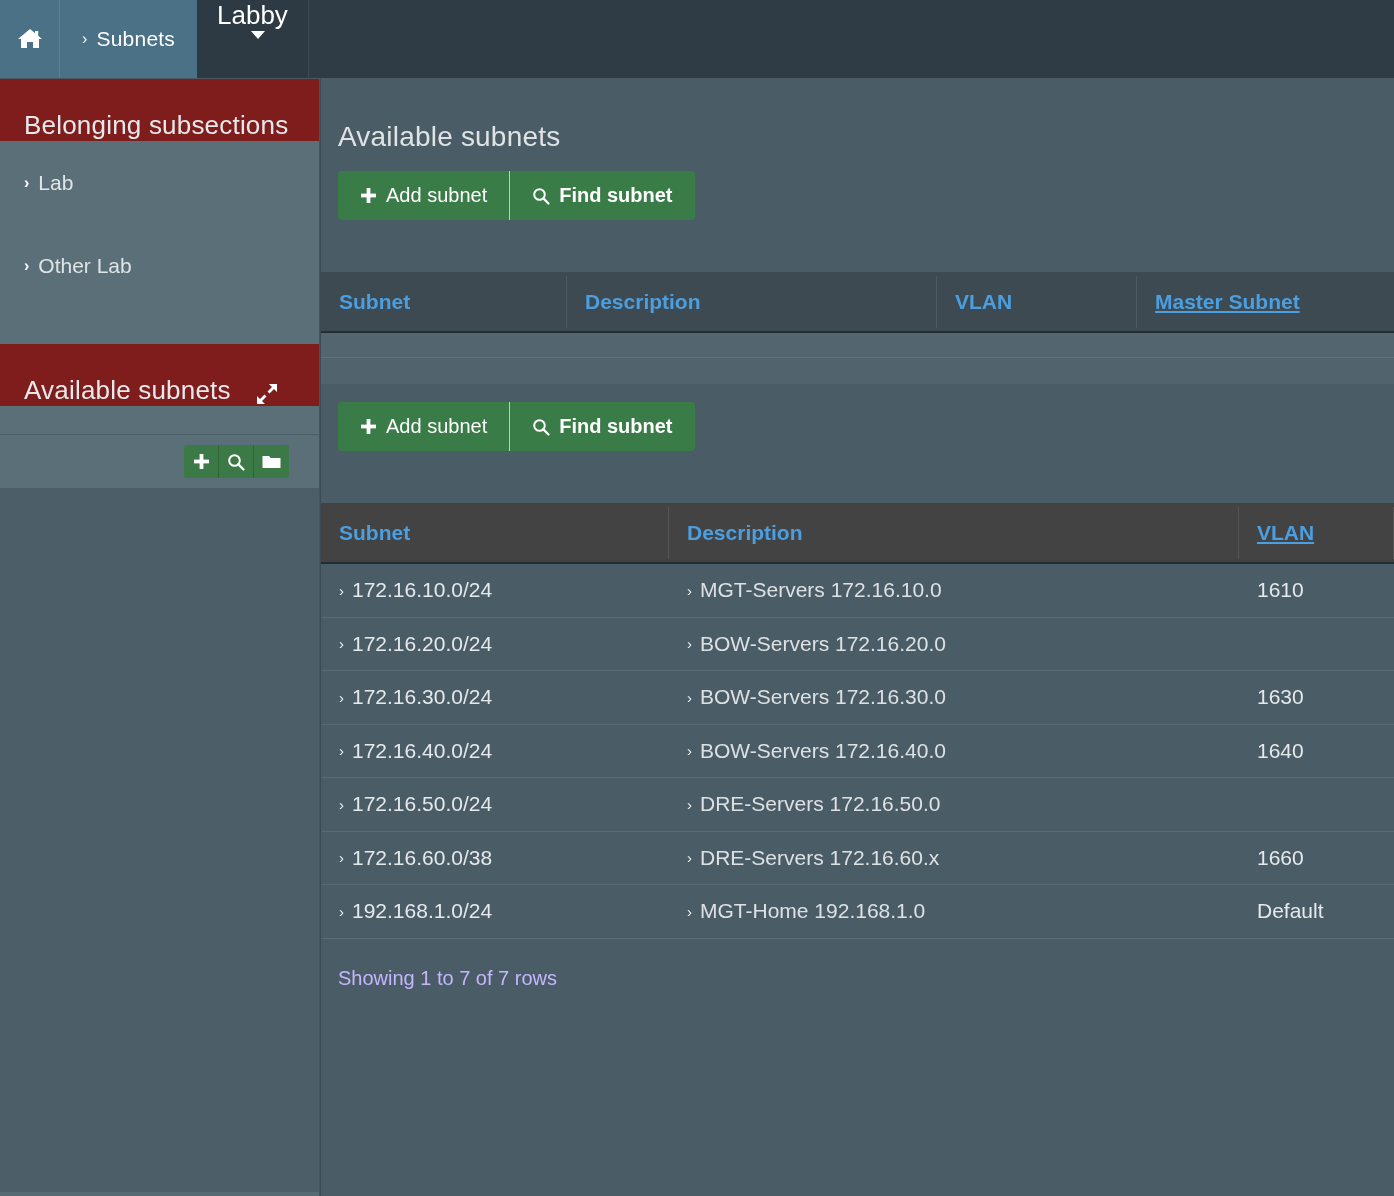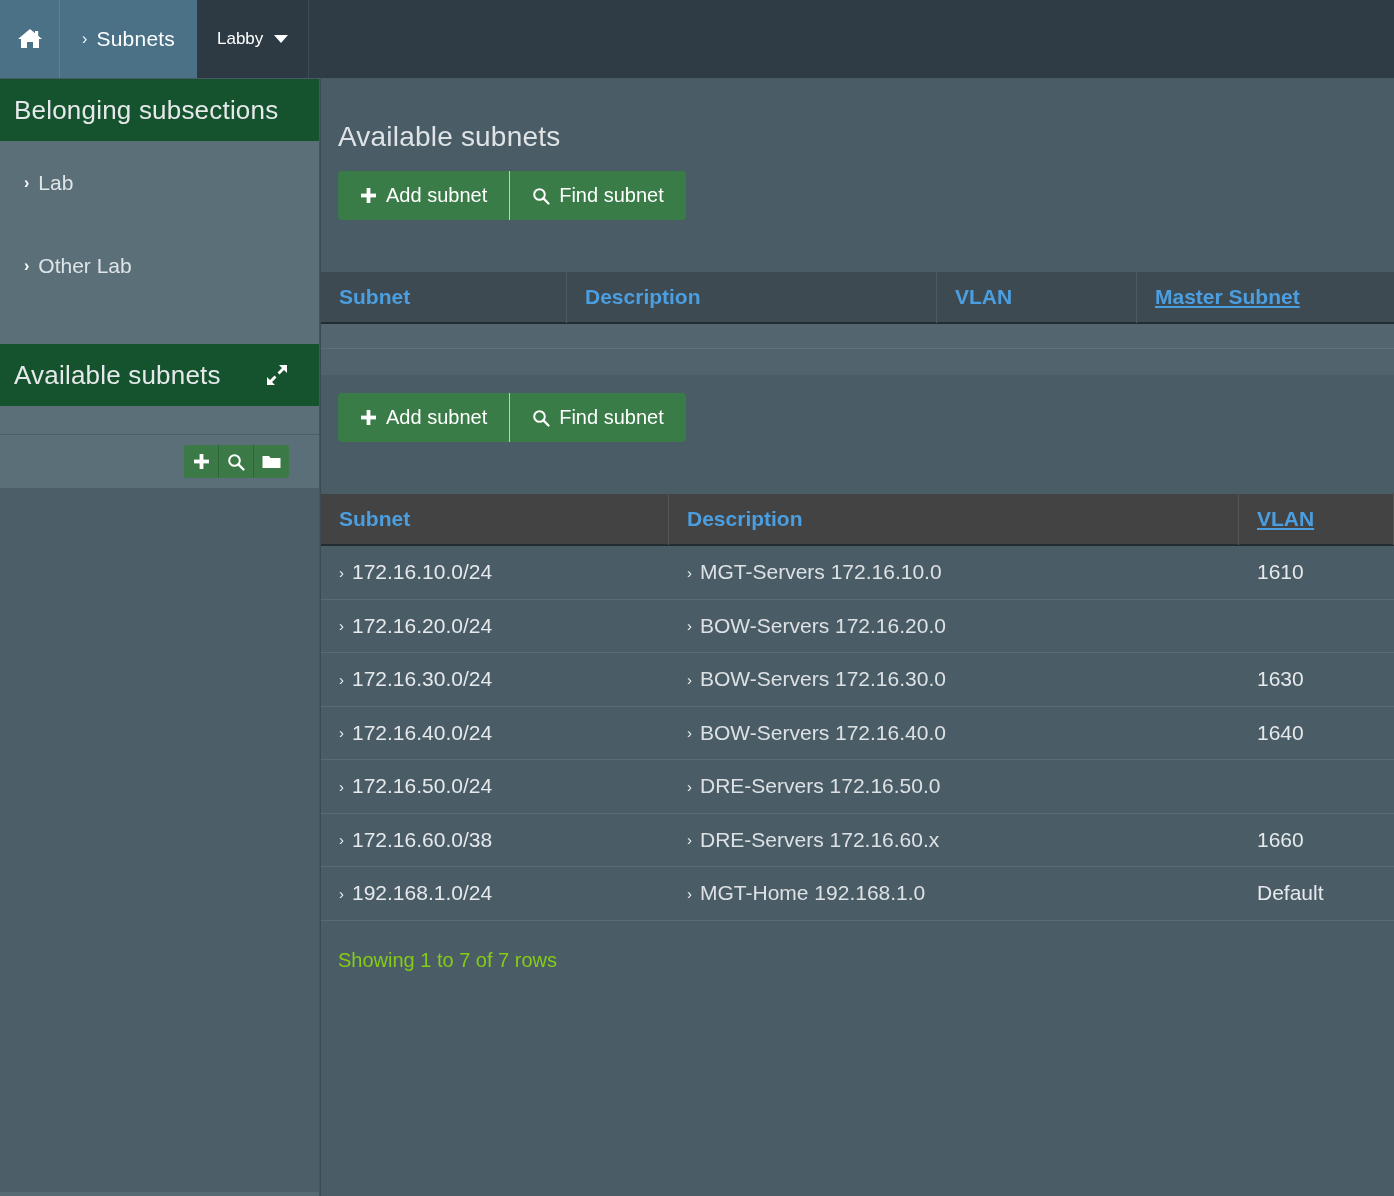--- a/index.html
+++ b/index.html
@@ -44,23 +44,24 @@
     font-size: 21px;
     color: #ffffff;
     letter-spacing: .2px;
   }
   .nav-crumb .chev { font-size: 16px; margin-right: 9px; opacity: .95; }
   .nav-dropdown {
     background: #2d3a43;
     display: flex;
     align-items: center;
     padding: 0 20px;
-    font-size: 17px;
+    font-size: 26px;
     color: #ffffff;
     border-right: 1px solid #3c4a53;
+    flex-direction: column;
   }
   .caret {
     display: inline-block;
     margin-left: 11px;
     width: 0; height: 0;
     border-left: 7px solid transparent;
     border-right: 7px solid transparent;
     border-top: 8px solid #ffffff;
   }
   .nav-rest { flex: 1; }
@@ -68,25 +69,25 @@
   
   .sidebar {
     position: absolute;
     top: 79px; left: 0;
     width: 320px;
     height: 1117px;
     background: #566a74;
     border-right: 1px solid #45555e;
   }
   .panel-head {
-    background: #14532d;
+    background: #7f1d1d;
     height: 62px;
     display: flex;
-    align-items: center;
-    padding: 0 14px;
+    align-items: flex-end;
+    padding: 0 24px;
     font-size: 26px;
     font-weight: 300;
     color: #e6e9eb;
     letter-spacing: .2px;
   }
   .panel-head .ph-title { flex: 1; }
   .panel-head .expand-ico { padding-right: 16px; display:flex; align-items:center; }
   .panel-body-1 { height: 203px; background: #5b6f79; }
   .side-link {
     display: flex;
@@ -148,28 +149,28 @@
     background: #3a7c47;
     color: #ffffff;
     font-size: 20px;
     padding: 13px 22px;
     display: flex;
     align-items: center;
     gap: 9px;
     border-right: 1px solid #86efac;
     white-space: nowrap;
   }
-  .btn-green:last-child { border-right: none; }
+  .btn-green:last-child { border-right: none; font-weight: bold; }
 
   
   .tbl { width: 1073px; margin-top: 52px; }
   .thead {
     background: #3d4a52;
     display: flex;
-    height: 52px;
+    height: 61px;
     align-items: center;
     border-bottom: 2px solid #222c33;
   }
   .thead.t2 { background: #434343; }
   .th {
     color: #4b9fe1;
     font-size: 21px;
     font-weight: bold;
     padding-left: 18px;
     height: 52px;
@@ -205,21 +206,21 @@
     border-bottom: 1px solid #5a6b74;
     font-size: 21px;
     color: #e6e9eb;
   }
   .trow .td { padding-left: 18px; height: 53.5px; display: flex; align-items: center; }
   .td .chev { font-size: 15px; margin-right: 8px; color: #eef1f2; }
   .td.c2-desc { color: #dde1e4; }
 
   .showing {
     font-size: 20px;
-    color: #84cc16;
+    color: #c4b5fd;
     padding: 28px 4px 0 17px;
   }
 
   svg { display: block; }
 </style>
 </head>
 <body>
 
 <div class="navbar">
   <div class="nav-home">

